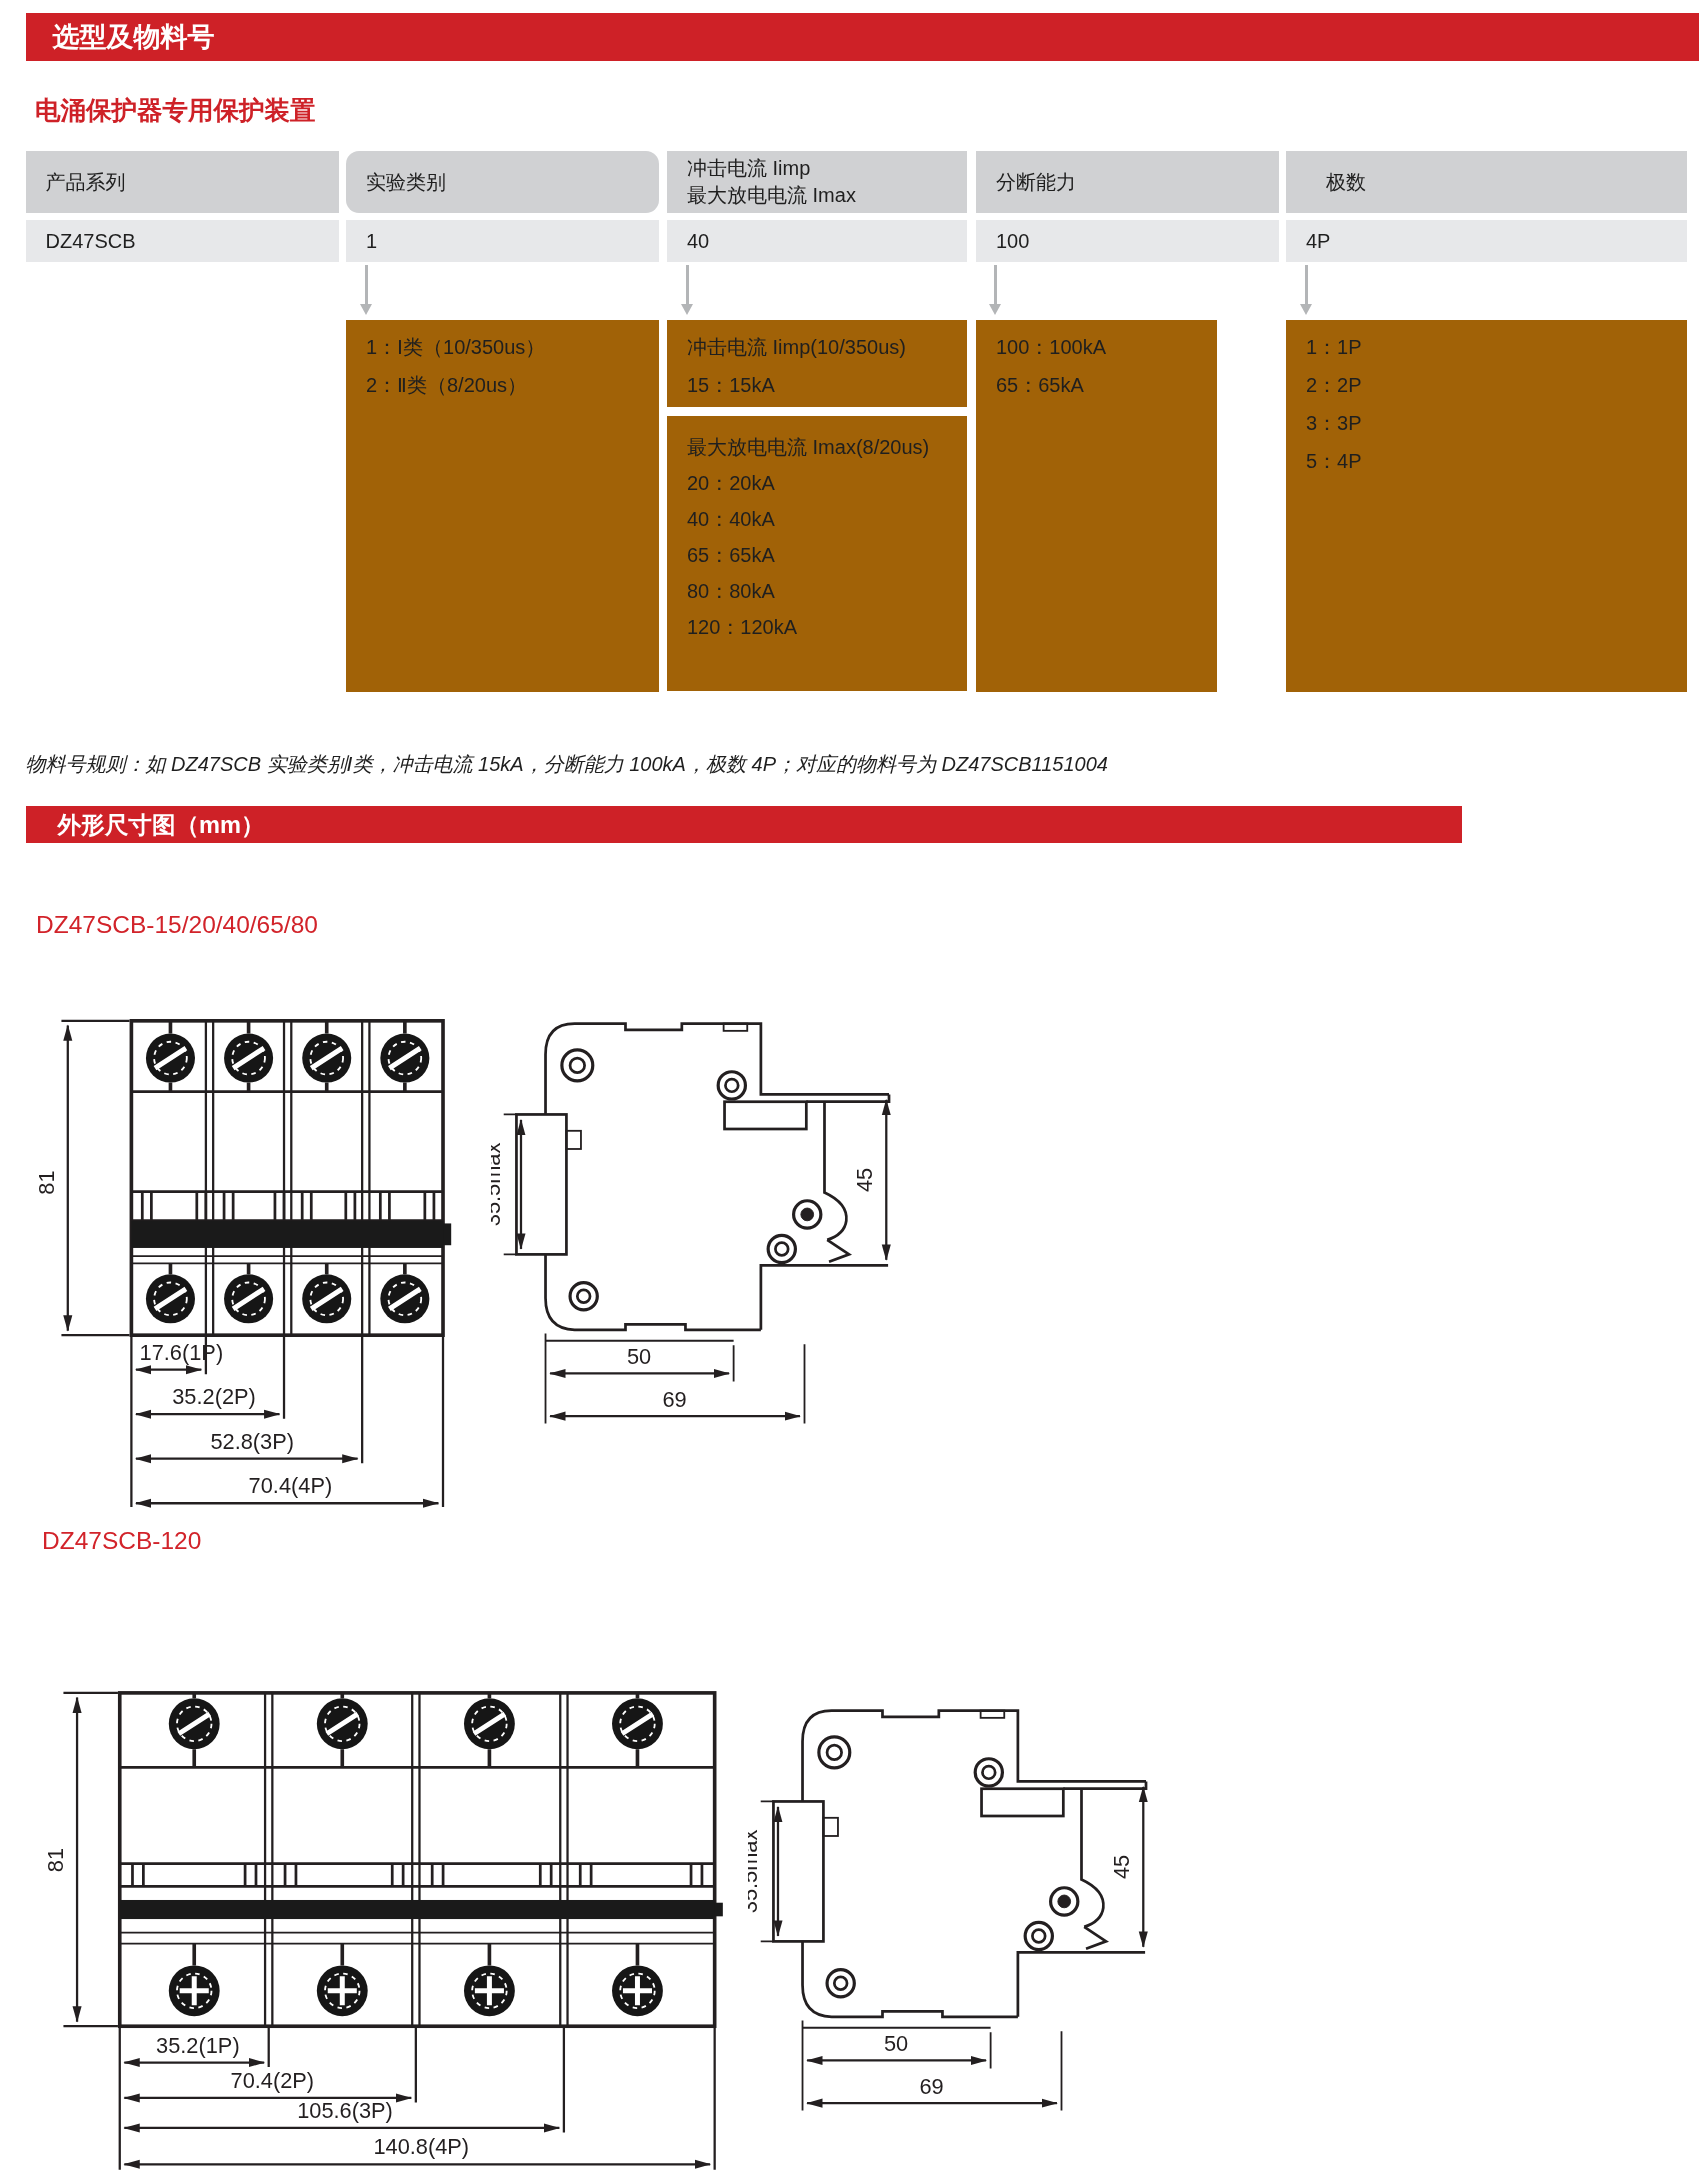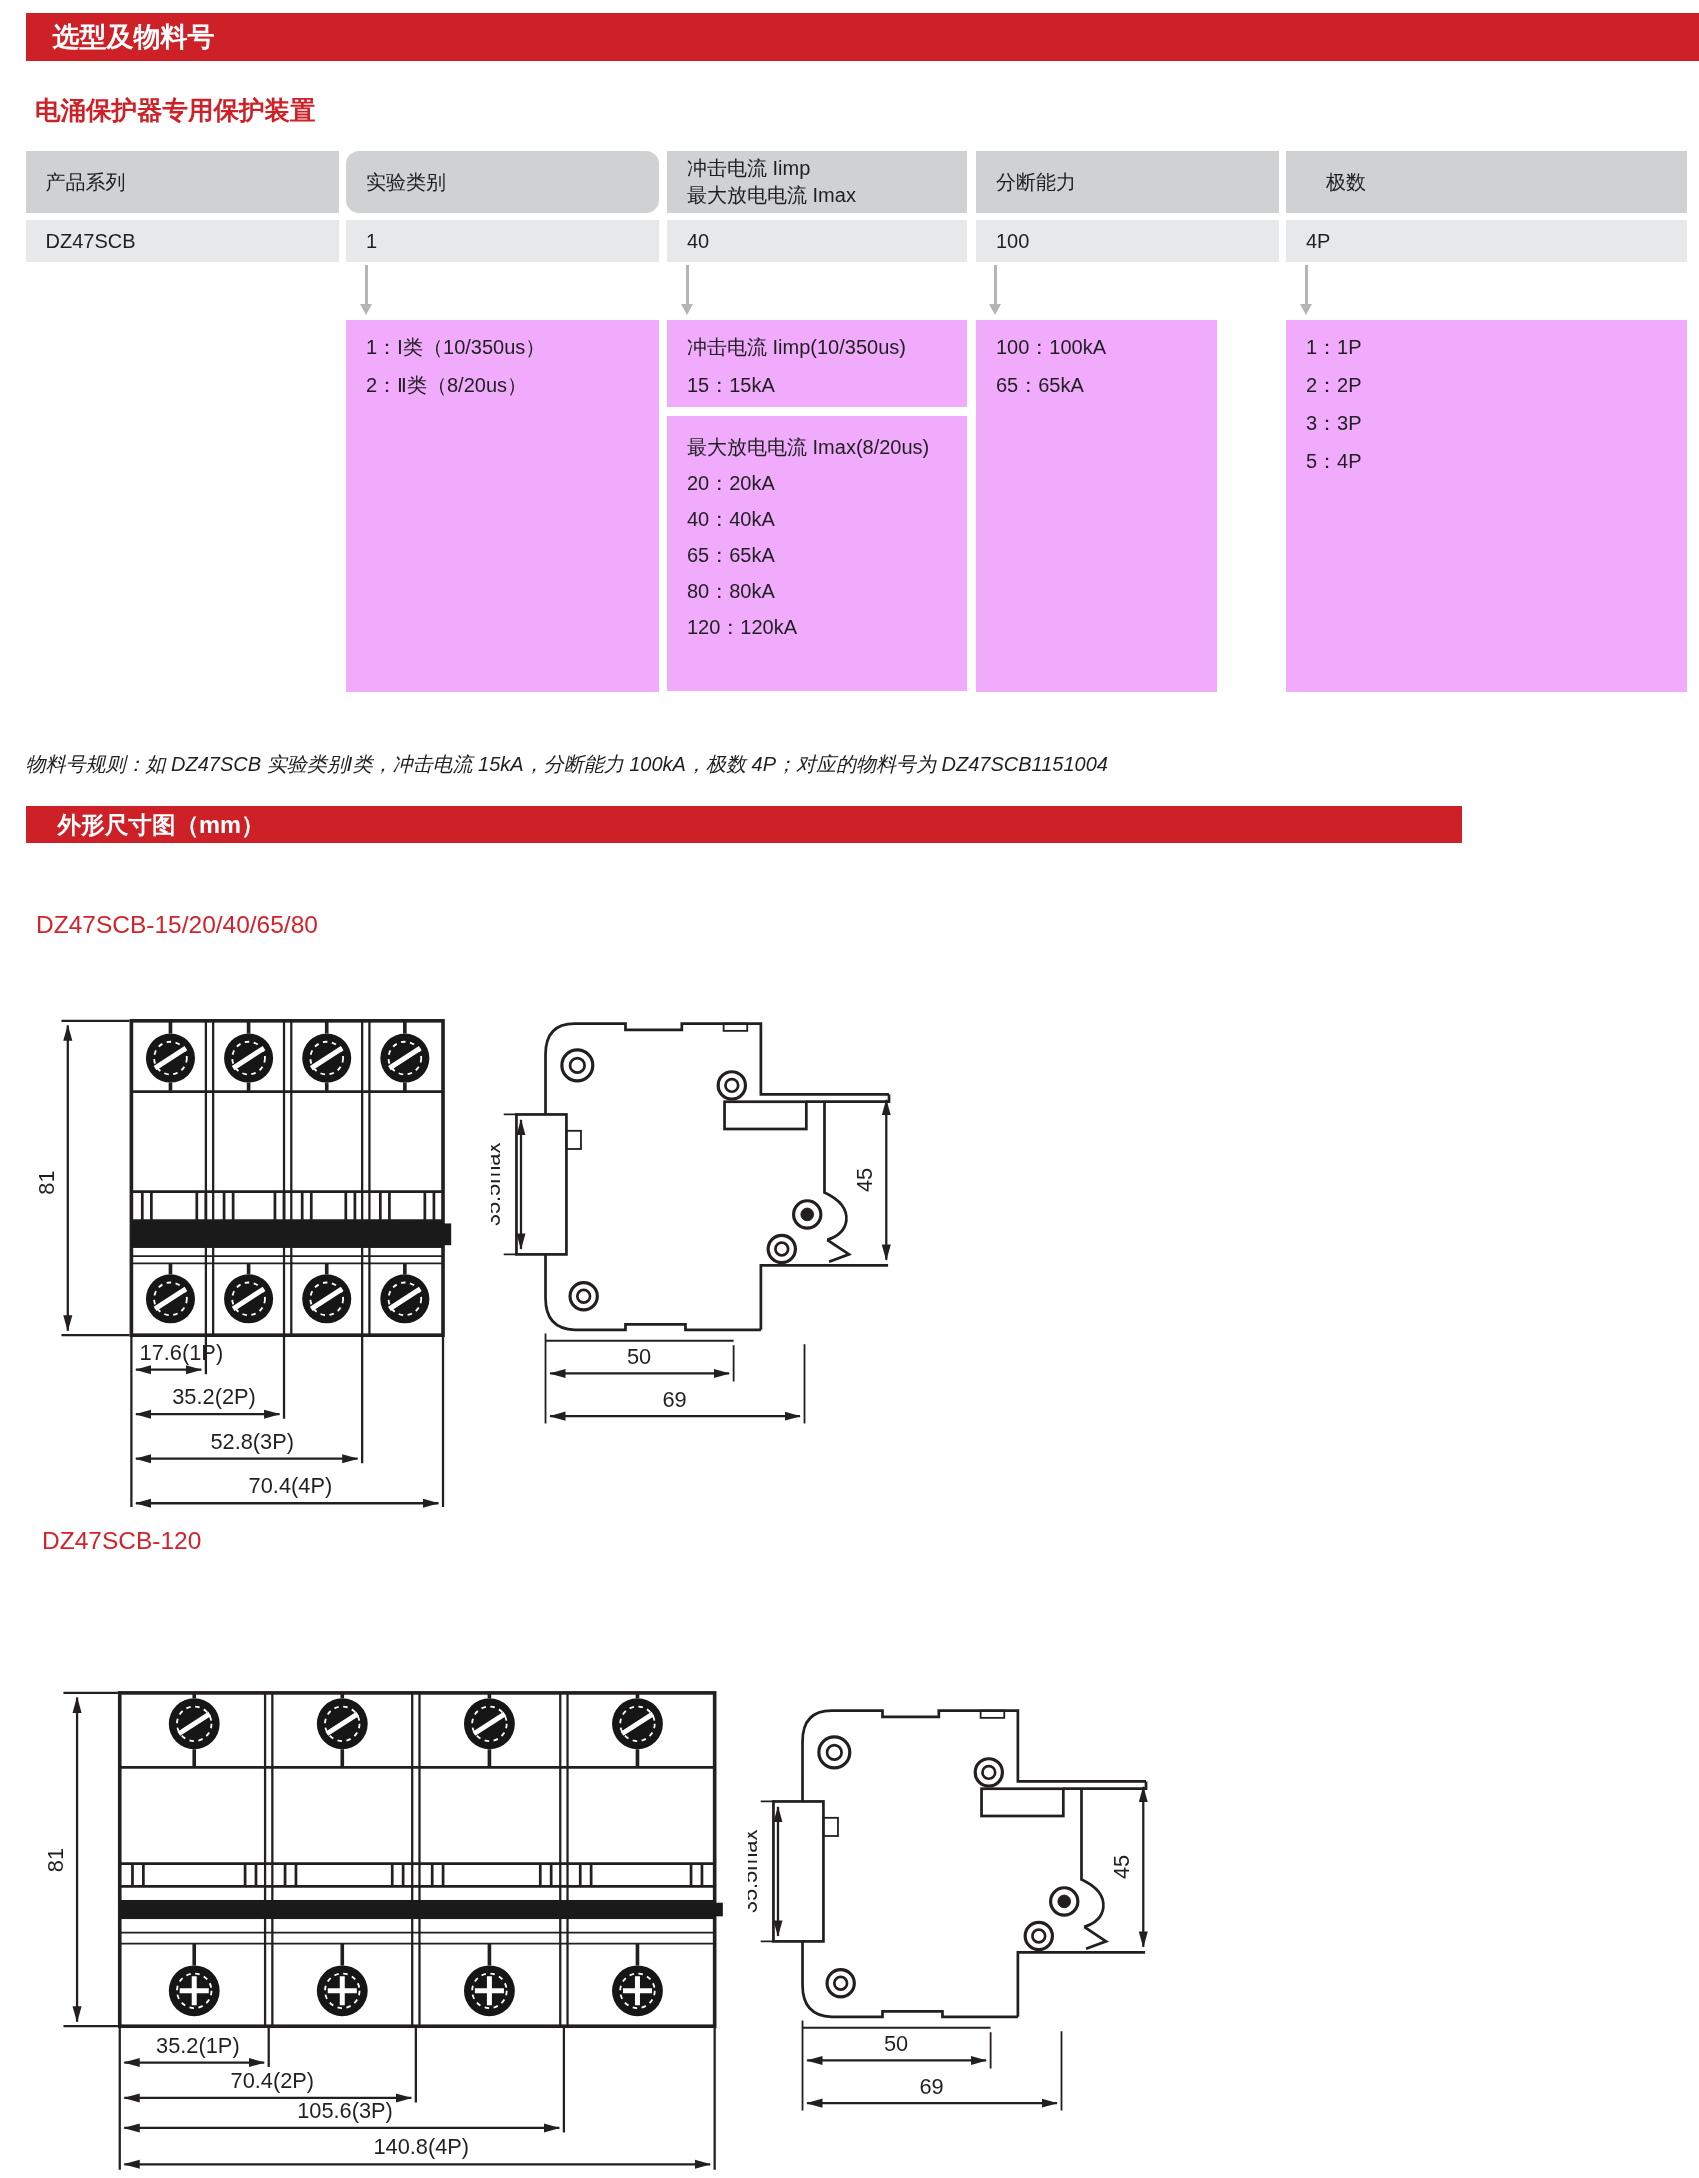--- a/index.html
+++ b/index.html
@@ -13,21 +13,21 @@
   .red-heading{position:absolute;left:35px;color:#ce2127;font-weight:bold;font-size:25.5px;}
   .red-label{position:absolute;left:36px;color:#d2232a;font-size:24.5px;text-align:right;}
   
   .cellh{position:absolute;top:151px;height:62px;background:#d0d1d3;
          display:flex;align-items:center;padding-left:20px;box-sizing:border-box;
          font-size:20px;}
   .cellh.two{flex-direction:column;align-items:flex-start;justify-content:center;line-height:27px;}
   .cellv{position:absolute;top:220px;height:42px;background:#e7e8ea;
          display:flex;align-items:center;padding-left:20px;box-sizing:border-box;
          font-size:20px;}
-  .opt{position:absolute;background:#f0abfc;box-sizing:border-box;
+  .opt{position:absolute;background:#a16207;box-sizing:border-box;
        padding:8.2px 0 0 20px;font-size:20px;}
   .optline{display:block;height:38px;line-height:38px;white-space:nowrap;}
   .optline.h40{height:36px;line-height:36px;}
   
   .flow-arrow{position:absolute;top:265px;width:12.7px;height:53px;}
   .fa-stem{position:absolute;left:5px;top:0;width:2.7px;height:40px;background:#b3b5b7;}
   .fa-head{position:absolute;left:0;top:39px;width:0;height:0;
            border-left:6.4px solid transparent;border-right:6.4px solid transparent;
            border-top:11.8px solid #b3b5b7;}
   .note{position:absolute;left:25.5px;top:751px;font-size:20px;white-space:nowrap;font-style:italic;}

